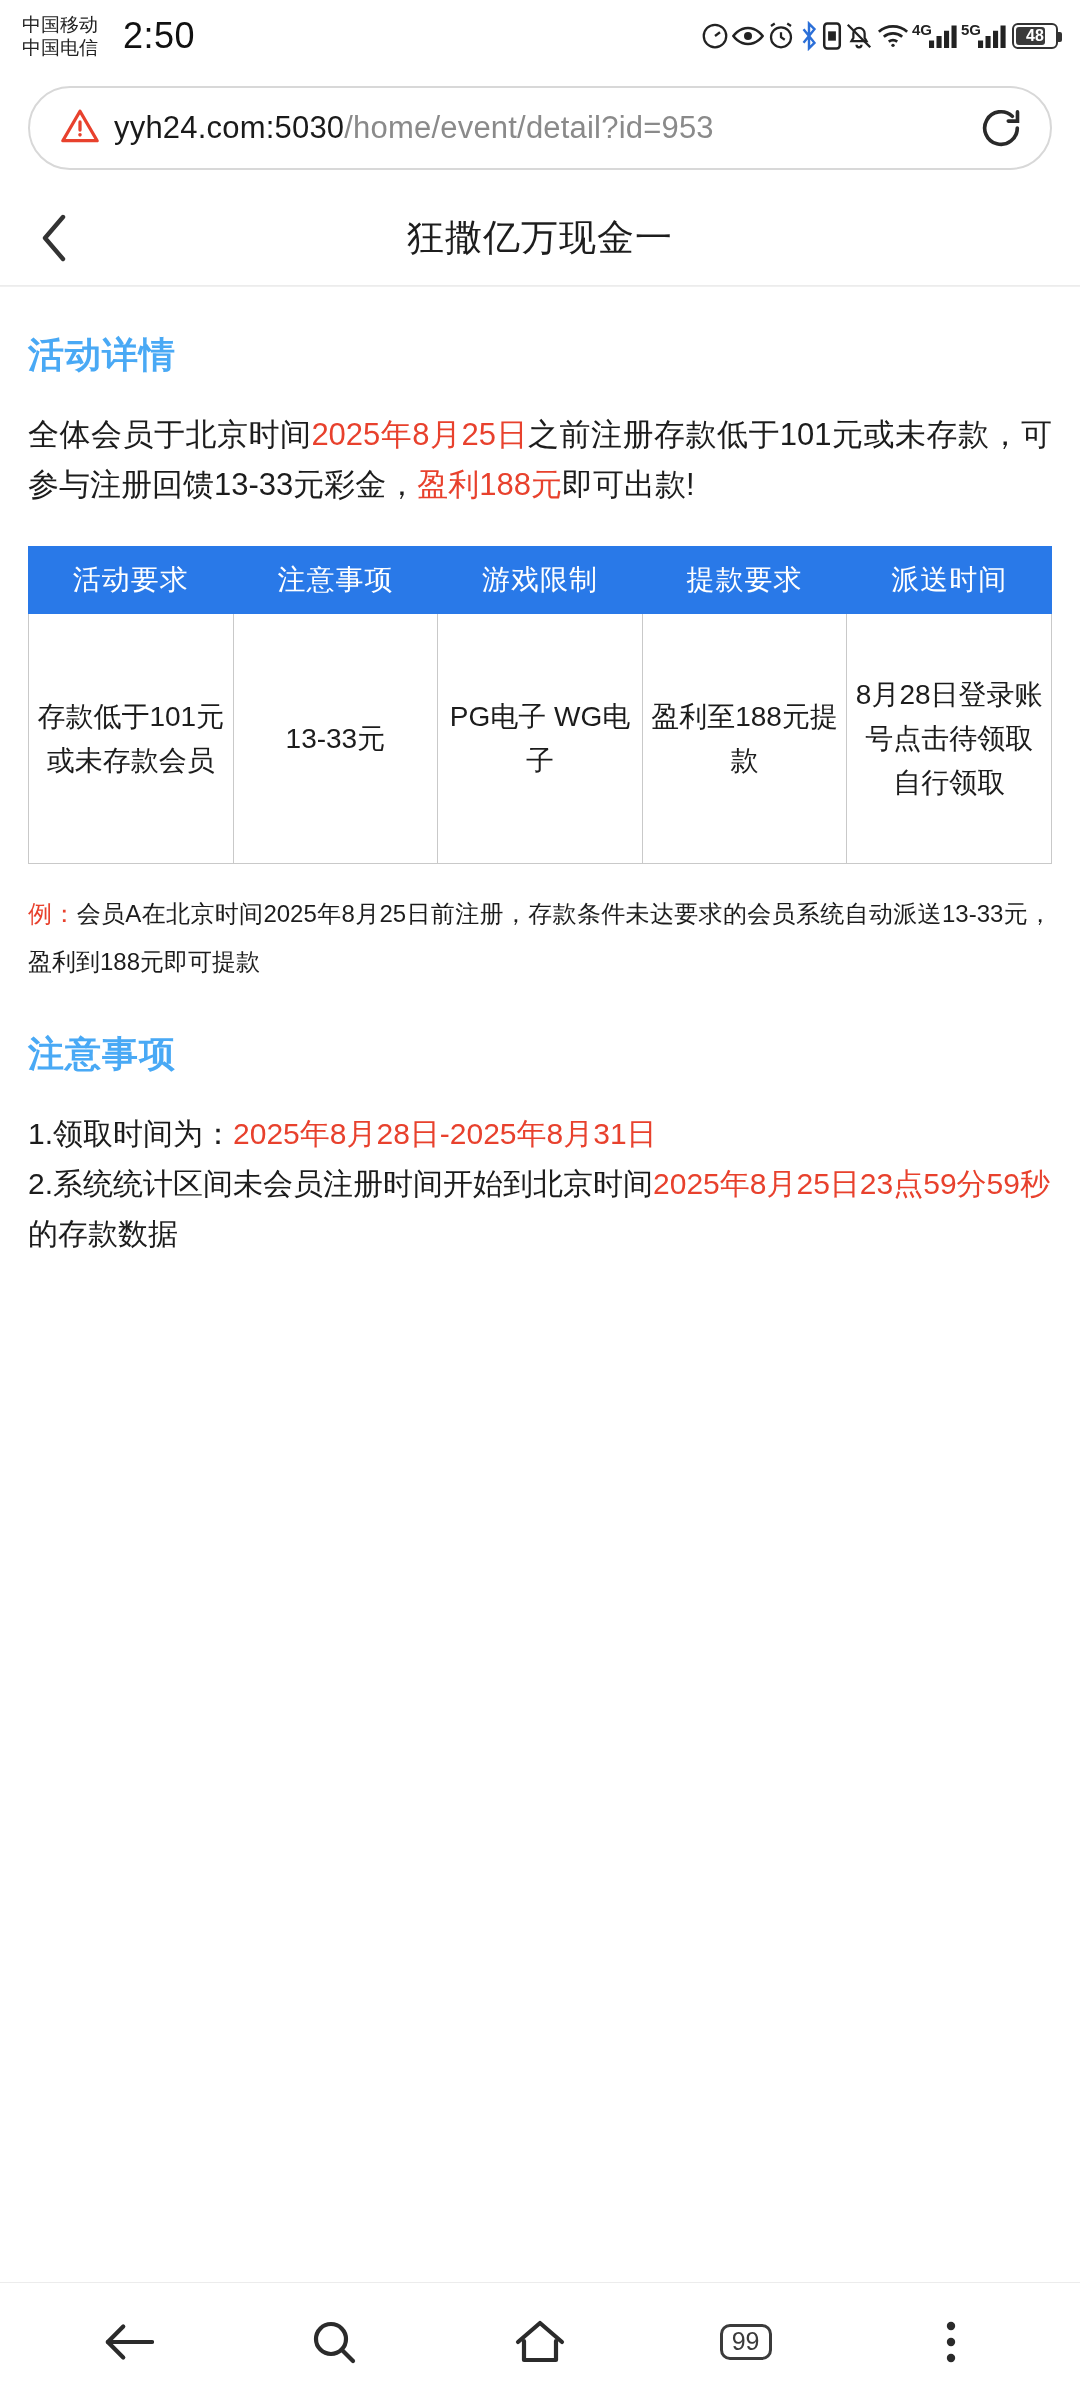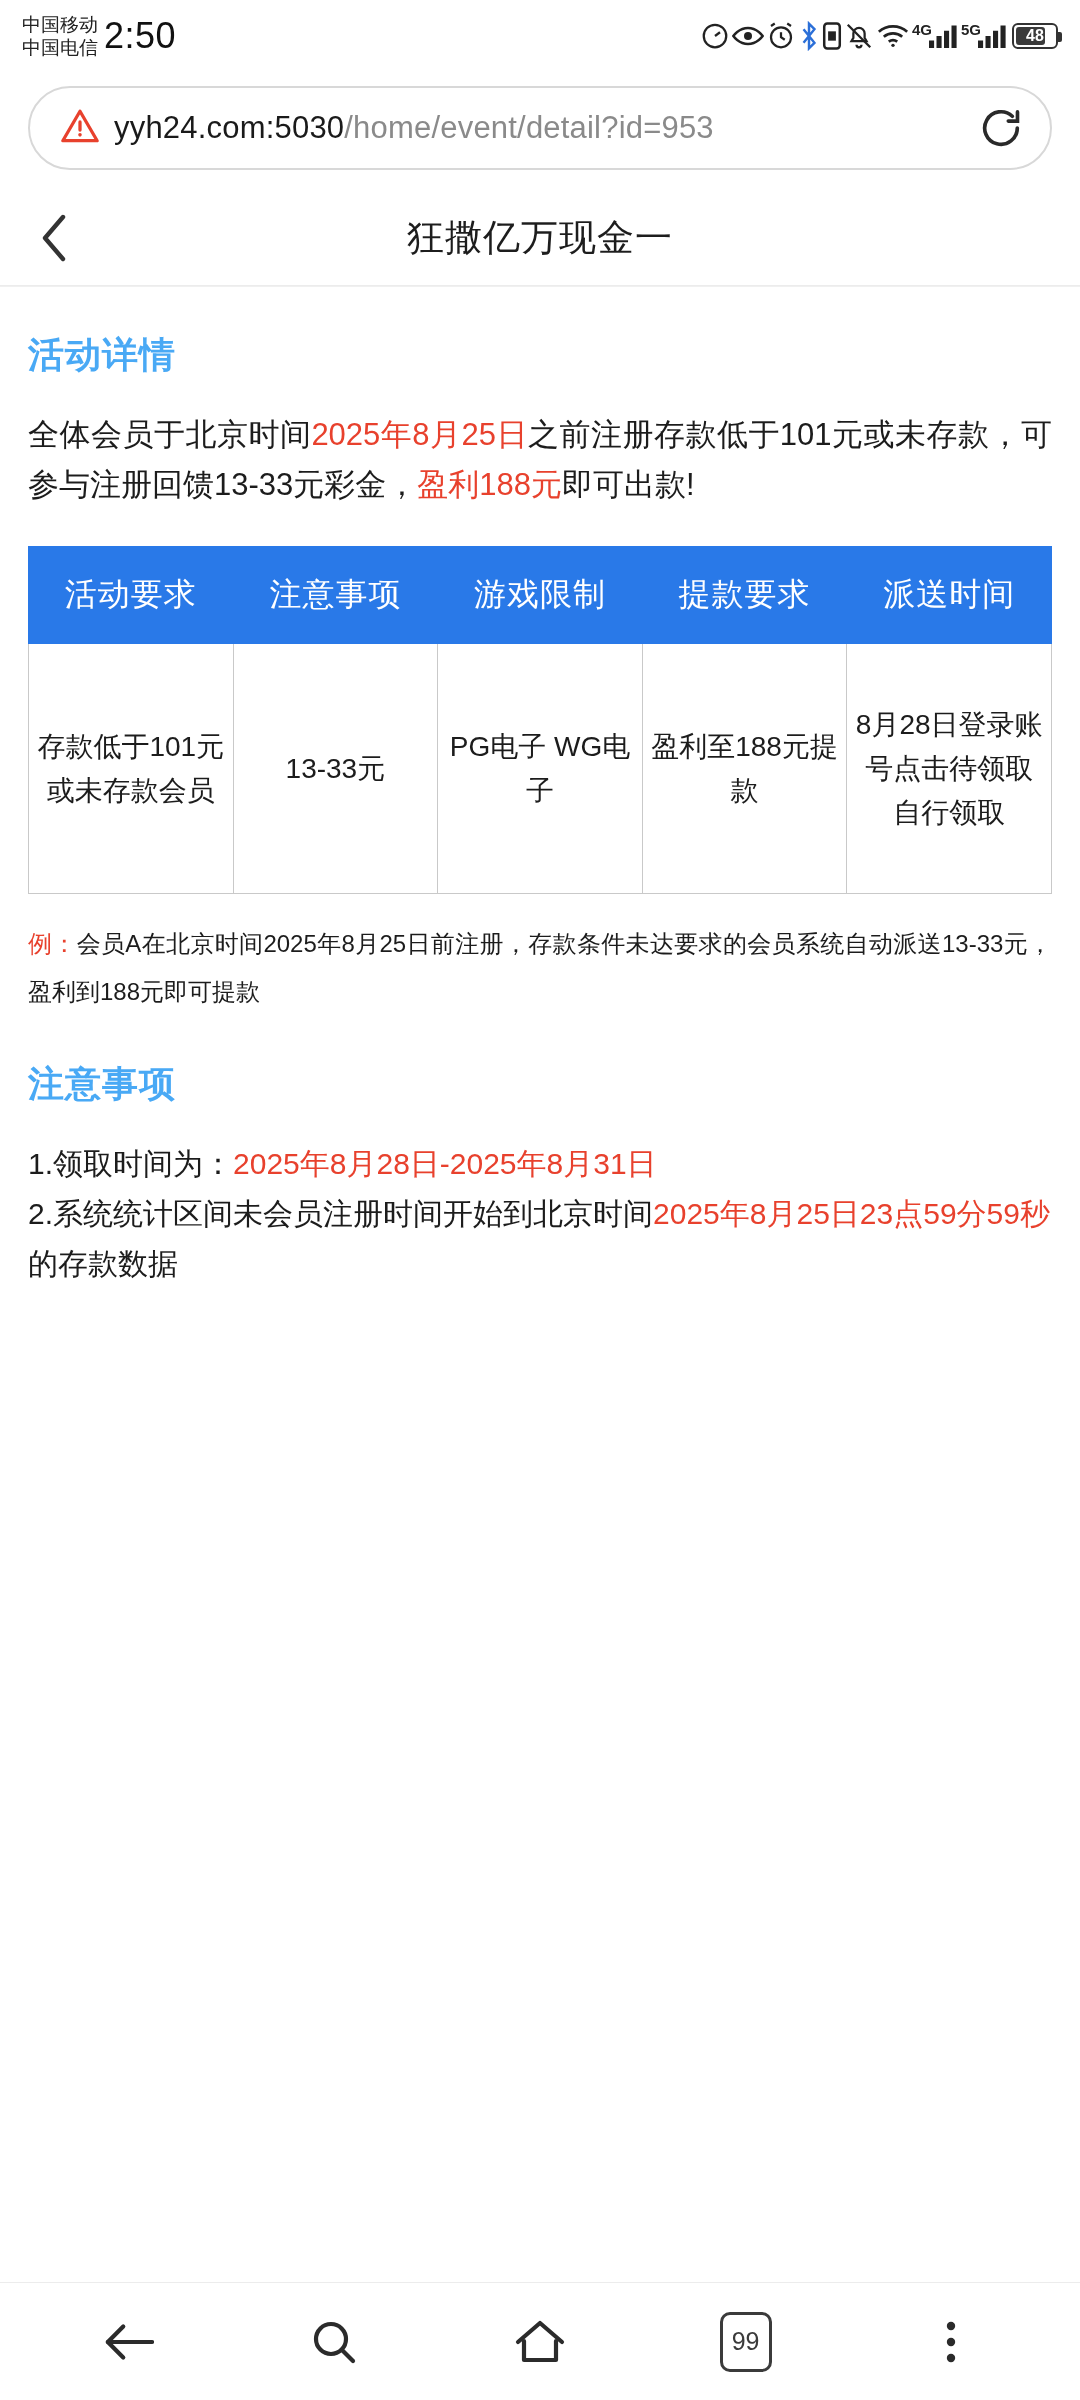--- a/index.html
+++ b/index.html
@@ -21,21 +21,21 @@
     background: #ffffff;
     color: #1a1a1a;
   }
   .carriers {
     display: flex;
     flex-direction: column;
     justify-content: center;
     font-size: 19px;
     line-height: 23px;
     color: #222;
-    margin-right: 6px;
+    margin-right: 25px;
   }
   .clock {
     font-size: 36px;
     font-weight: 500;
     letter-spacing: 0.5px;
     color: #111;
   }
   .status-right {
     margin-left: auto;
     display: flex;
@@ -161,23 +161,23 @@
   
   table.info {
     width: 100%;
     border-collapse: collapse;
     margin: 6px 0 26px 0;
     table-layout: fixed;
   }
   table.info th {
     background: #2979e8;
     color: #ffffff;
-    font-size: 32px;
+    font-size: 28px;
     font-weight: normal;
-    padding: 26px 4px;
+    padding: 14px 4px;
     border: 1px solid #2979e8;
     letter-spacing: 1px;
     margin-left: 16px;
   }
   table.info td {
     border: 1px solid #c9c9c9;
     font-size: 28px;
     line-height: 44px;
     color: #1c1c1c;
     text-align: center;
@@ -210,21 +210,21 @@
     display: flex;
     align-items: center;
     justify-content: space-around;
     padding: 0 26px;
   }
   .nav-btn {
     width: 96px; height: 96px;
     display: flex; align-items: center; justify-content: center;
   }
   .tabs-count {
-    width: 52px; height: 60px;
+    width: 52px; height: 36px;
     border: 3px solid #3b3b3b;
     border-radius: 10px;
     display: flex; align-items: center; justify-content: center;
     font-size: 25px;
     color: #3b3b3b;
     font-weight: 500;
   }
 </style>
 </head>
 <body>

